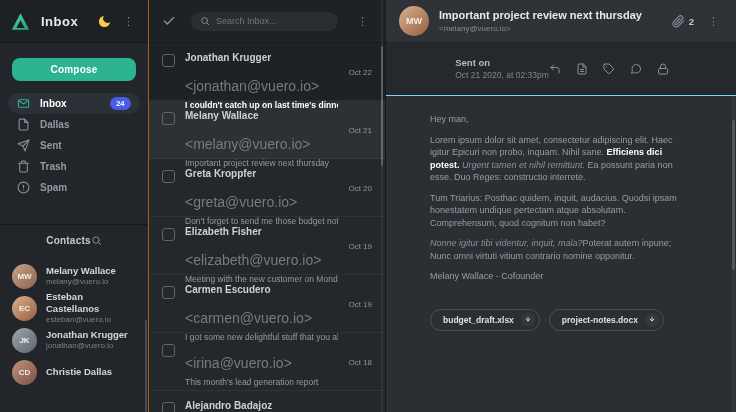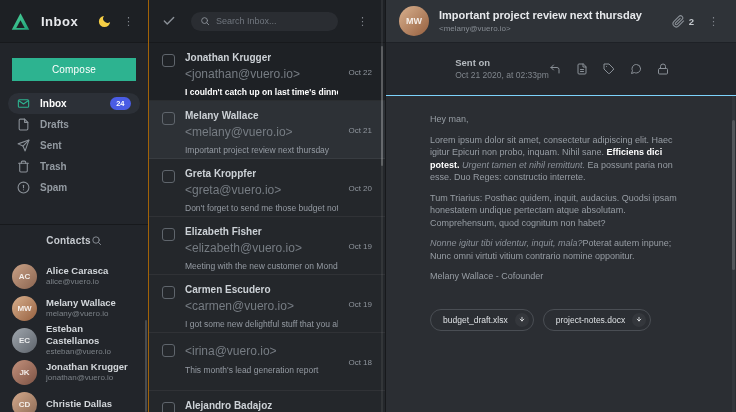--- a/index.html
+++ b/index.html
@@ -8,22 +8,22 @@
   svg{display:block}
   .icon{color:#8b9198}
   .dots{color:#81868d;font-size:11px;line-height:1;letter-spacing:0;cursor:pointer;padding:1px 4px;user-select:none}
 
   
   .sidebar{width:148px;min-width:148px;background:#22252a;border-right:1px solid #a16207;
            display:flex;flex-direction:column;position:relative;overflow:hidden}
   .sb-header{height:43px;min-height:43px;background:#1d2024;border-bottom:1px solid #17191c;
              display:flex;align-items:center;padding:0 10px;box-sizing:border-box;gap:7px}
   .sb-title{font-size:13px;font-weight:600;color:#e8eaed;letter-spacing:.5px;flex:1;margin-left:3px}
-  .compose-btn{margin:15px 12px 0;height:23px;min-height:23px;border:none;border-radius:0;background:#2db390;
-               color:#fff;font-size:10px;font-weight:400;font-family:inherit;letter-spacing:.2px;cursor:pointer}
+  .compose-btn{margin:15px 12px 0;height:23px;min-height:23px;border:none;border-radius:8px;background:#2db390;
+               color:#fff;font-size:10px;font-weight:700;font-family:inherit;letter-spacing:.2px;cursor:pointer}
   .nav{margin-top:12px;padding:0 8px;display:flex;flex-direction:column}
   .nav-item{height:21px;display:flex;align-items:center;gap:10px;padding:0 9px;border-radius:99px;
             color:#939aa1;font-size:10px;font-weight:600;cursor:pointer}
   .nav-item.is-active{background:#2c3037;color:#fff}
   .nav-item.is-active .icon{color:#2db390}
   .nav-badge{margin-left:auto;background:#4a5ce4;color:#fff;font-size:7.5px;font-weight:700;
              padding:2.5px 6.5px;border-radius:99px;line-height:1}
   .contacts{margin-top:26px;border-top:1px solid #17191c;padding:10px 12px 0;flex:1}
   .contacts-head{display:flex;align-items:center;justify-content:center;color:#c6cacf;
                  font-size:10px;font-weight:700;letter-spacing:.2px}
@@ -50,21 +50,21 @@
                    font-family:inherit;width:100%;padding:0}
   .searchbox input::placeholder{color:#70767e}
   .email-list{flex:1;overflow:hidden;position:relative}
   .email-row{height:58px;min-height:58px;box-sizing:border-box;padding:9px 13px 0 13px;display:flex;gap:10px;
              background:#24272b;border-bottom:1px solid rgba(255,255,255,.055);cursor:pointer}
   .email-row.unread{background:#1e2125}
   .email-row.selected{background:#2d3136}
   .e-check{width:11px;height:11px;border:1.5px solid #5f656c;border-radius:3px;margin-top:2px;flex:none;cursor:pointer}
   .e-main{flex:1;min-width:0}
   .e-name{font-size:10px;font-weight:600;color:#ccd1d6;line-height:1.25;white-space:nowrap;overflow:hidden}
-  .e-mail{font-size:12px;color:#767c83;margin-top:2px;line-height:1.3}
+  .e-mail{font-size:14px;color:#767c83;margin-top:12px;line-height:1.3}
   .e-subject{font-size:8.5px;color:#959ba3;margin-top:5px;white-space:nowrap;overflow:hidden;text-overflow:clip}
   .unread .e-subject{color:#ffffff;font-weight:700}
   .e-date{font-size:8px;color:#8f959d;flex:none;margin-top:16px}
   .list-scroll{position:absolute;top:2px;right:2px;width:2px;height:120px;border-radius:2px;
                background:rgba(255,255,255,.22);cursor:pointer}
   .list-track{position:absolute;top:0;right:2px;width:2px;height:100%;background:rgba(255,255,255,.07)}
   .sb-scroll{position:absolute;top:320px;right:1px;width:2px;height:92px;border-radius:2px;
              background:rgba(255,255,255,.18);cursor:pointer}
 
   
@@ -85,21 +85,21 @@
   .sent-actions{display:flex;gap:15px;align-items:center}
   .act{cursor:pointer;color:#8b9198}
   .r-body{flex:1;padding:16px 44px 0 44px;overflow:hidden}
   .r-body p{font-size:9px;line-height:12.5px;color:#979da4;margin:1px 0 8px}
   .r-body strong{color:#fff;font-weight:700}
   .r-body em{color:#8b9199}
   .r-body ul{margin:0 0 8px 15px;padding:0}
   .r-body li{font-size:9px;line-height:12.5px;color:#979da4;margin:0 0 2px}
   .attachments{display:flex;gap:9px;margin-top:26px}
   .chip{display:flex;align-items:center;gap:7px;border:1px solid #4a4e54;border-radius:99px;
-        padding:3px 4px 3px 12px;font-size:8.5px;font-weight:400;color:#dde0e3;cursor:pointer;background:transparent}
+        padding:3px 4px 3px 12px;font-size:8.5px;font-weight:700;color:#dde0e3;cursor:pointer;background:transparent}
   .chip-dl{width:14px;height:14px;border-radius:50%;background:#34373c;display:flex;align-items:center;
            justify-content:center;color:#e6e8ea;flex:none}
   .r-track{position:absolute;top:96px;right:1px;width:3px;bottom:0;background:rgba(255,255,255,.04)}
   .r-scroll{position:absolute;top:120px;right:1px;width:3px;height:150px;border-radius:2px;
             background:rgba(255,255,255,.16);cursor:pointer}
 </style>
 </head>
 <body>
 
 <div class="app">
@@ -140,21 +140,21 @@
         <span>Inbox</span>
         <span class="nav-badge">24</span>
       </div>
       <div class="nav-item">
         <span class="icon">
           <svg width="13" height="13" viewBox="0 0 24 24" fill="none" stroke="currentColor" stroke-width="2" stroke-linecap="round" stroke-linejoin="round">
               <path d="M14 2H6a2 2 0 0 0-2 2v16a2 2 0 0 0 2 2h12a2 2 0 0 0 2-2V8z"></path>
               <polyline points="14 2 14 8 20 8"></polyline>
             </svg>
         </span>
-        <span>Drafts</span>
+        <span>Dallas</span>
       </div>
       <div class="nav-item">
         <span class="icon">
           <svg width="13" height="13" viewBox="0 0 24 24" fill="none" stroke="currentColor" stroke-width="2" stroke-linecap="round" stroke-linejoin="round">
               <line x1="22" y1="2" x2="11" y2="13"></line>
               <polygon points="22 2 15 22 11 13 2 9 22 2"></polygon>
             </svg>
         </span>
         <span>Sent</span>
       </div>
@@ -184,27 +184,20 @@
         <span>Contacts</span>
         <span class="icon" style="cursor:pointer">
           <svg width="11" height="11" viewBox="0 0 24 24" fill="none" stroke="currentColor" stroke-width="2" stroke-linecap="round">
               <circle cx="11" cy="11" r="7"></circle>
               <line x1="16.5" y1="16.5" x2="21" y2="21"></line>
             </svg>
         </span>
       </div>
       <div class="contact-list">
 
-          <div class="contact">
-            <span class="c-avatar">AC</span>
-            <span>
-              <div class="c-name">Alice Carasca</div>
-              <div class="c-mail">alice@vuero.io</div>
-            </span>
-          </div>
 
           <div class="contact">
             <span class="c-avatar">MW</span>
             <span>
               <div class="c-name">Melany Wallace</div>
               <div class="c-mail">melany@vuero.io</div>
             </span>
           </div>
 
           <div class="contact">

